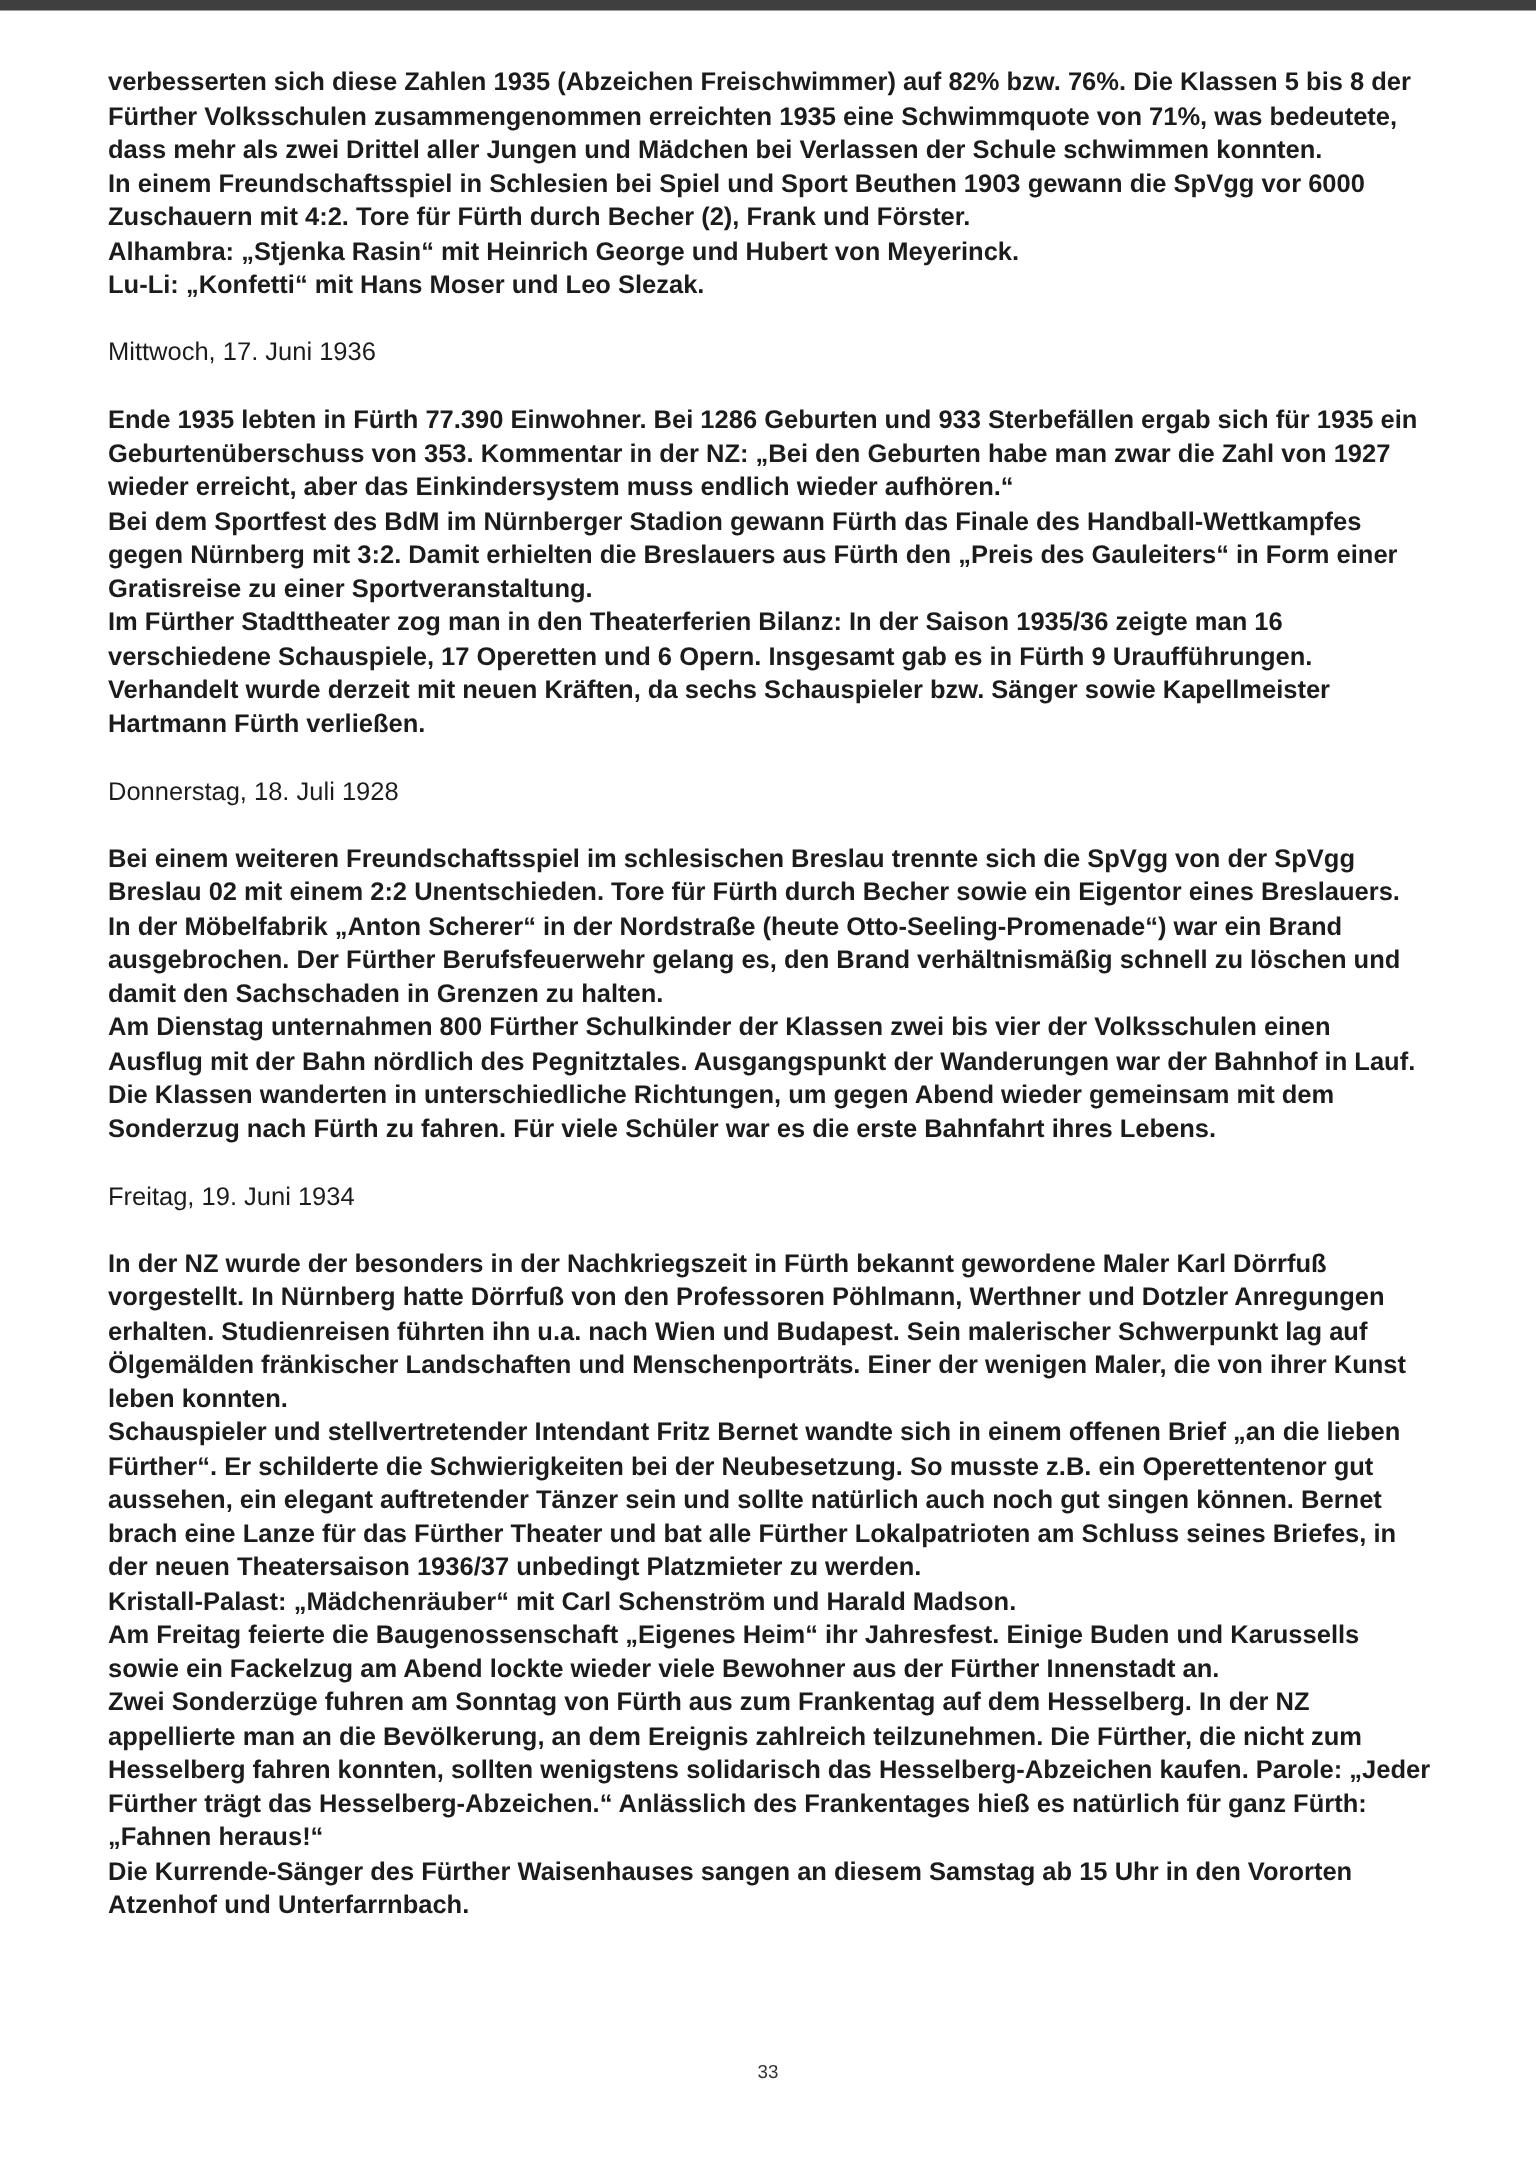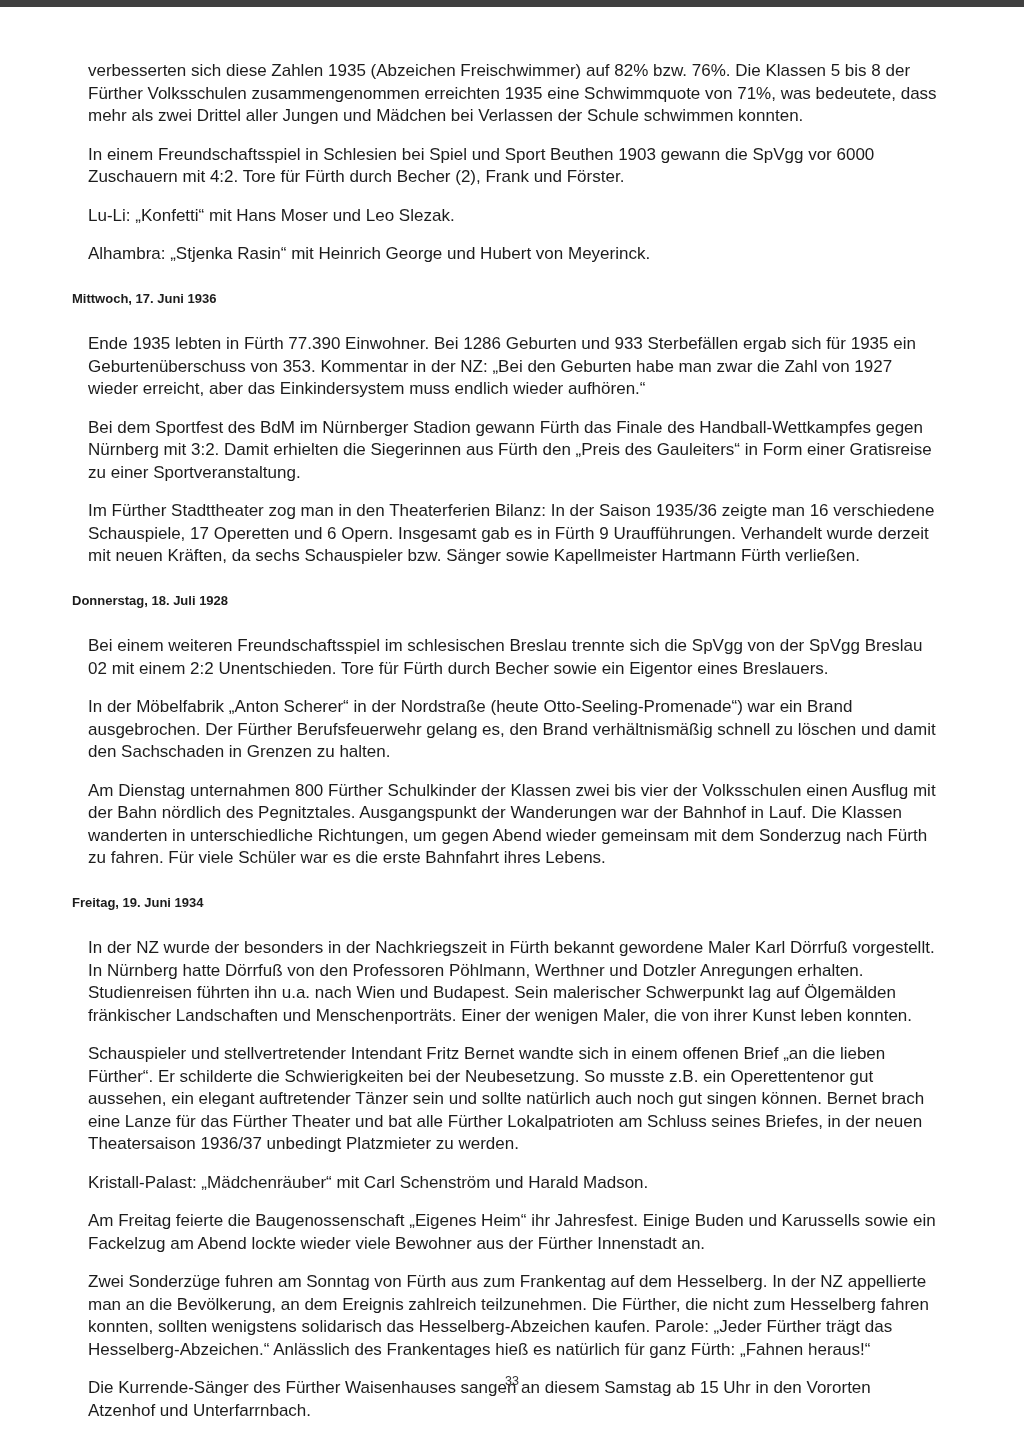--- a/index.html
+++ b/index.html
@@ -26,27 +26,28 @@
   .content {
     position: absolute;
     top: 44px;
     left: 72px;
     width: 882px;
     font-size: 17px;
     line-height: 22.5px;
     text-align: left;
   }
   .content p.paragraph {
-    margin: 16px;
+    margin: 0;
     padding: 0;
+    font-weight: bold;
   }
   .content h2.heading {
-    font-size: 13px;
+    font-size: 17px;
     line-height: 22.5px;
-    font-weight: bold;
+    font-weight: normal;
     margin: 22.5px 0 22.5px 0;
     padding: 0;
   }
   .page-number {
     position: absolute;
     bottom: 60px;
     left: 0;
     width: 1024px;
     text-align: center;
     font-size: 12.5px;
@@ -55,25 +56,25 @@
   }
 </style>
 </head>
 <body>
 
 <main>
   <div class="top-edge"></div>
   <div class="content">
       <p class="paragraph">verbesserten sich diese Zahlen 1935 (Abzeichen Freischwimmer) auf 82% bzw. 76%. Die Klassen 5 bis 8 der Fürther Volksschulen zusammengenommen erreichten 1935 eine Schwimmquote von 71%, was bedeutete, dass mehr als zwei Drittel aller Jungen und Mädchen bei Verlassen der Schule schwimmen konnten.</p>
       <p class="paragraph">In einem Freundschaftsspiel in Schlesien bei Spiel und Sport Beuthen 1903 gewann die SpVgg vor 6000 Zuschauern mit 4:2. Tore für Fürth durch Becher (2), Frank und Förster.</p>
+      <p class="paragraph">Alhambra: „Stjenka Rasin“ mit Heinrich George und Hubert von Meyerinck.</p>
       <p class="paragraph">Lu-Li: „Konfetti“ mit Hans Moser und Leo Slezak.</p>
-      <p class="paragraph">Alhambra: „Stjenka Rasin“ mit Heinrich George und Hubert von Meyerinck.</p>
       <h2 class="heading">Mittwoch, 17. Juni 1936</h2>
       <p class="paragraph">Ende 1935 lebten in Fürth 77.390 Einwohner. Bei 1286 Geburten und 933 Sterbefällen ergab sich für 1935 ein Geburtenüberschuss von 353. Kommentar in der NZ: „Bei den Geburten habe man zwar die Zahl von 1927 wieder erreicht, aber das Einkindersystem muss endlich wieder aufhören.“</p>
-      <p class="paragraph">Bei dem Sportfest des BdM im Nürnberger Stadion gewann Fürth das Finale des Handball-Wettkampfes gegen Nürnberg mit 3:2. Damit erhielten die Siegerinnen aus Fürth den „Preis des Gauleiters“ in Form einer Gratisreise zu einer Sportveranstaltung.</p>
+      <p class="paragraph">Bei dem Sportfest des BdM im Nürnberger Stadion gewann Fürth das Finale des Handball-Wettkampfes gegen Nürnberg mit 3:2. Damit erhielten die Breslauers aus Fürth den „Preis des Gauleiters“ in Form einer Gratisreise zu einer Sportveranstaltung.</p>
       <p class="paragraph">Im Fürther Stadttheater zog man in den Theaterferien Bilanz: In der Saison 1935/36 zeigte man 16 verschiedene Schauspiele, 17 Operetten und 6 Opern. Insgesamt gab es in Fürth 9 Uraufführungen. Verhandelt wurde derzeit mit neuen Kräften, da sechs Schauspieler bzw. Sänger sowie Kapellmeister Hartmann Fürth verließen.</p>
       <h2 class="heading">Donnerstag, 18. Juli 1928</h2>
       <p class="paragraph">Bei einem weiteren Freundschaftsspiel im schlesischen Breslau trennte sich die SpVgg von der SpVgg Breslau 02 mit einem 2:2 Unentschieden. Tore für Fürth durch Becher sowie ein Eigentor eines Breslauers.</p>
       <p class="paragraph">In der Möbelfabrik „Anton Scherer“ in der Nordstraße (heute Otto-Seeling-Promenade“) war ein Brand ausgebrochen. Der Fürther Berufsfeuerwehr gelang es, den Brand verhältnismäßig schnell zu löschen und damit den Sachschaden in Grenzen zu halten.</p>
       <p class="paragraph">Am Dienstag unternahmen 800 Fürther Schulkinder der Klassen zwei bis vier der Volksschulen einen Ausflug mit der Bahn nördlich des Pegnitztales. Ausgangspunkt der Wanderungen war der Bahnhof in Lauf. Die Klassen wanderten in unterschiedliche Richtungen, um gegen Abend wieder gemeinsam mit dem Sonderzug nach Fürth zu fahren. Für viele Schüler war es die erste Bahnfahrt ihres Lebens.</p>
       <h2 class="heading">Freitag, 19. Juni 1934</h2>
       <p class="paragraph">In der NZ wurde der besonders in der Nachkriegszeit in Fürth bekannt gewordene Maler Karl Dörrfuß vorgestellt. In Nürnberg hatte Dörrfuß von den Professoren Pöhlmann, Werthner und Dotzler Anregungen erhalten. Studienreisen führten ihn u.a. nach Wien und Budapest. Sein malerischer Schwerpunkt lag auf Ölgemälden fränkischer Landschaften und Menschenporträts. Einer der wenigen Maler, die von ihrer Kunst leben konnten.</p>
       <p class="paragraph">Schauspieler und stellvertretender Intendant Fritz Bernet wandte sich in einem offenen Brief „an die lieben Fürther“. Er schilderte die Schwierigkeiten bei der Neubesetzung. So musste z.B. ein Operettentenor gut aussehen, ein elegant auftretender Tänzer sein und sollte natürlich auch noch gut singen können. Bernet brach eine Lanze für das Fürther Theater und bat alle Fürther Lokalpatrioten am Schluss seines Briefes, in der neuen Theatersaison 1936/37 unbedingt Platzmieter zu werden.</p>
       <p class="paragraph">Kristall-Palast: „Mädchenräuber“ mit Carl Schenström und Harald Madson.</p>
       <p class="paragraph">Am Freitag feierte die Baugenossenschaft „Eigenes Heim“ ihr Jahresfest. Einige Buden und Karussells sowie ein Fackelzug am Abend lockte wieder viele Bewohner aus der Fürther Innenstadt an.</p>

